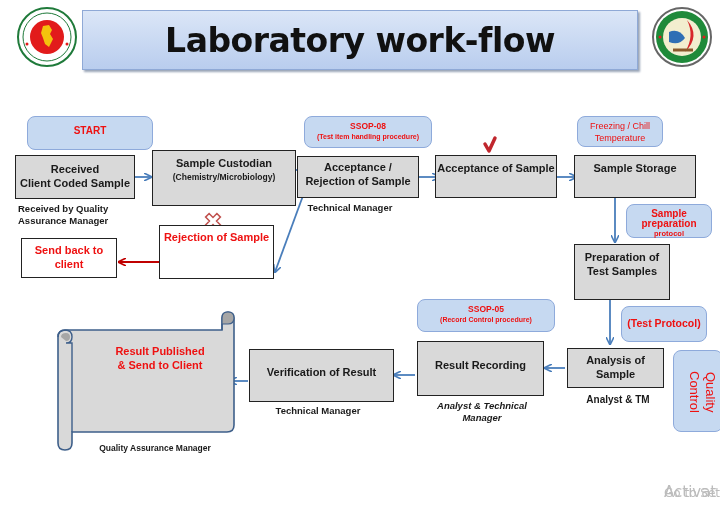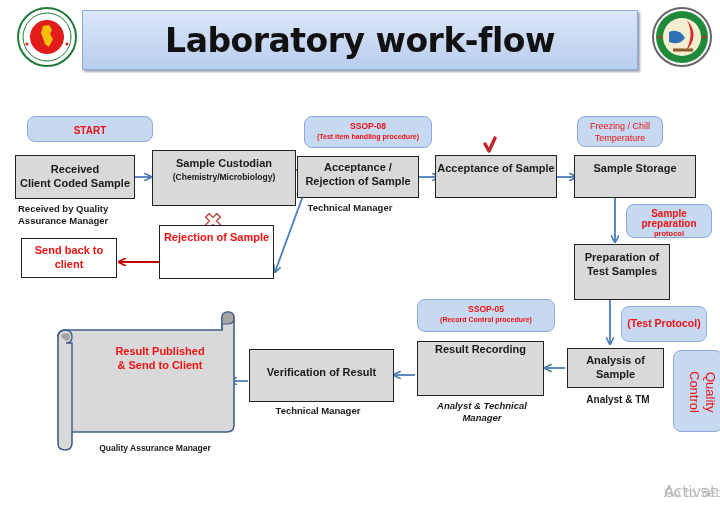--- a/index.html
+++ b/index.html
@@ -75,21 +75,21 @@
 
   <g transform="translate(0,0)">
     <path d="M66 330 L222 330 L222 318 Q222 312 228 312 Q234 312 234 318 L234 425 Q234 432 227 432 L72 432 L72 443 Q72 450 65 450 Q58 450 58 443 L58 337 Q58 330 66 330 Z" fill="#d9d9d9" stroke="#3e5f8a" stroke-width="1.6"></path>
     <path d="M222 318 Q222 312 228 312 Q234 312 234 318 Q234 324 228 324 L222 324 Z" fill="#a6a6a6" stroke="#3e5f8a" stroke-width="1.2"></path>
     <path d="M222 324 L222 330" stroke="#3e5f8a" stroke-width="1.4"></path>
     <path d="M58 337 Q58 330 65 330 Q72 330 72 337 Q72 343 66 343 L72 343 L72 432" fill="none" stroke="#3e5f8a" stroke-width="1.4"></path>
     <path d="M61 337 Q61 333 66 333 Q70 333 70 337 Q70 341 66 341 Z" fill="#a6a6a6"></path>
   </g>
 </svg>
 
-<div class="abs callout" style="left:27px;top:116px;width:126px;height:26px;font-size:10px;line-height:28px;">
+<div class="abs callout" style="left:27px;top:116px;width:126px;height:34px;font-size:10px;line-height:28px;">
   <span>START</span>
 </div>
 
 <div class="abs box" style="left:15px;top:155px;width:120px;height:44px;padding-top:6px;">
   <div>Received</div>
   <div>Client Coded Sample</div>
 </div>
 <div class="abs role" style="left:18px;top:203px;width:110px;text-align:left;">
   <div>Received by Quality</div>
   <div>Assurance Manager</div>
@@ -155,21 +155,21 @@
 <div class="abs box" style="left:567px;top:348px;width:97px;height:40px;padding-top:4px;">
   <div>Analysis of</div>
   <div>Sample</div>
 </div>
 <div class="abs role" style="left:578px;top:394px;width:80px;font-size:10px;">Analyst &amp; TM</div>
 
 <div class="abs callout" style="left:673px;top:350px;width:50px;height:82px;font-weight:normal;">
   <div style="position:absolute;left:4px;top:6px;width:40px;height:70px;writing-mode:vertical-rl;font-size:13px;line-height:16px;text-align:center;color:#ee1111;">Quality Control</div>
 </div>
 
-<div class="abs box" style="left:417px;top:341px;width:127px;height:55px;padding-top:0;">
+<div class="abs box" style="left:417px;top:341px;width:127px;height:55px;padding-top:16px;">
   <div>Result Recording</div>
 </div>
 <div class="abs role" style="left:430px;top:400px;width:104px;font-style:italic;">
   <div>Analyst &amp; Technical</div>
   <div>Manager</div>
 </div>
 
 <div class="abs box" style="left:249px;top:349px;width:145px;height:53px;padding-top:15px;">
   <div>Verification of Result</div>
 </div>

